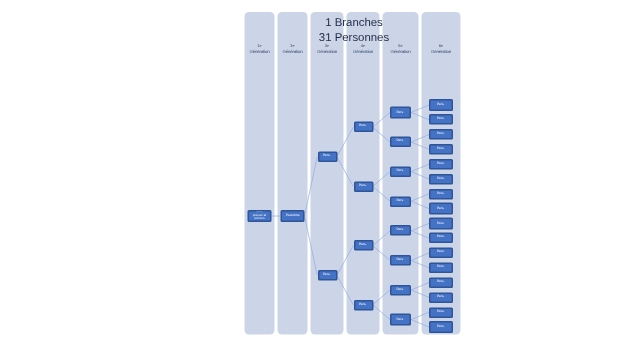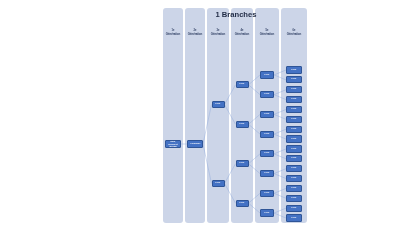--- a/index.html
+++ b/index.html
@@ -1,21 +1,21 @@
 <!DOCTYPE html>
 <html><head>
 <meta charset="utf-8">
 <style>
   html,body{margin:0;padding:0;background:#ffffff;}
   body{
     width:416px;height:234px;overflow:hidden;
     font-family:"Liberation Sans",sans-serif;
     -webkit-font-smoothing:antialiased;
   }
-  #stage{position:relative;width:416px;height:234px;background:#fff;font-weight:bold;}
+  #stage{position:relative;width:416px;height:234px;background:#fff;}
 
   
   #chart{
     position:absolute;
     left:163px;top:8px;
     width:144px;height:215px;
   }
 
   
   .band{
@@ -135,20 +135,21 @@
         <div class="band" style="left: 118px; width: 26px;">
           <div class="band-head">
             <span class="band-ord">6e</span>
             <span class="band-gen">Génération</span>
           </div>
         </div>
       </div>
 
     <div id="summary">
       <span>1 Branches</span>
+      <span>31 Personnes</span>
     </div>
 
     <svg id="links" viewBox="0 0 144 215" preserveAspectRatio="none">
         <path d="M18,136 L24,136" stroke="#8faadc" stroke-width="0.45" fill="none"></path>
         <path d="M40,136 L48.5,96.53333333333333" stroke="#8faadc" stroke-width="0.45" fill="none"></path>
         <path d="M40,136 L48.5,175.46666666666667" stroke="#8faadc" stroke-width="0.45" fill="none"></path>
         <path d="M61.5,96.53333333333333 L72.5,76.8" stroke="#8faadc" stroke-width="0.45" fill="none"></path>
         <path d="M61.5,96.53333333333333 L72.5,116.26666666666667" stroke="#8faadc" stroke-width="0.45" fill="none"></path>
         <path d="M61.5,175.46666666666667 L72.5,155.73333333333335" stroke="#8faadc" stroke-width="0.45" fill="none"></path>
         <path d="M61.5,175.46666666666667 L72.5,195.2" stroke="#8faadc" stroke-width="0.45" fill="none"></path>

